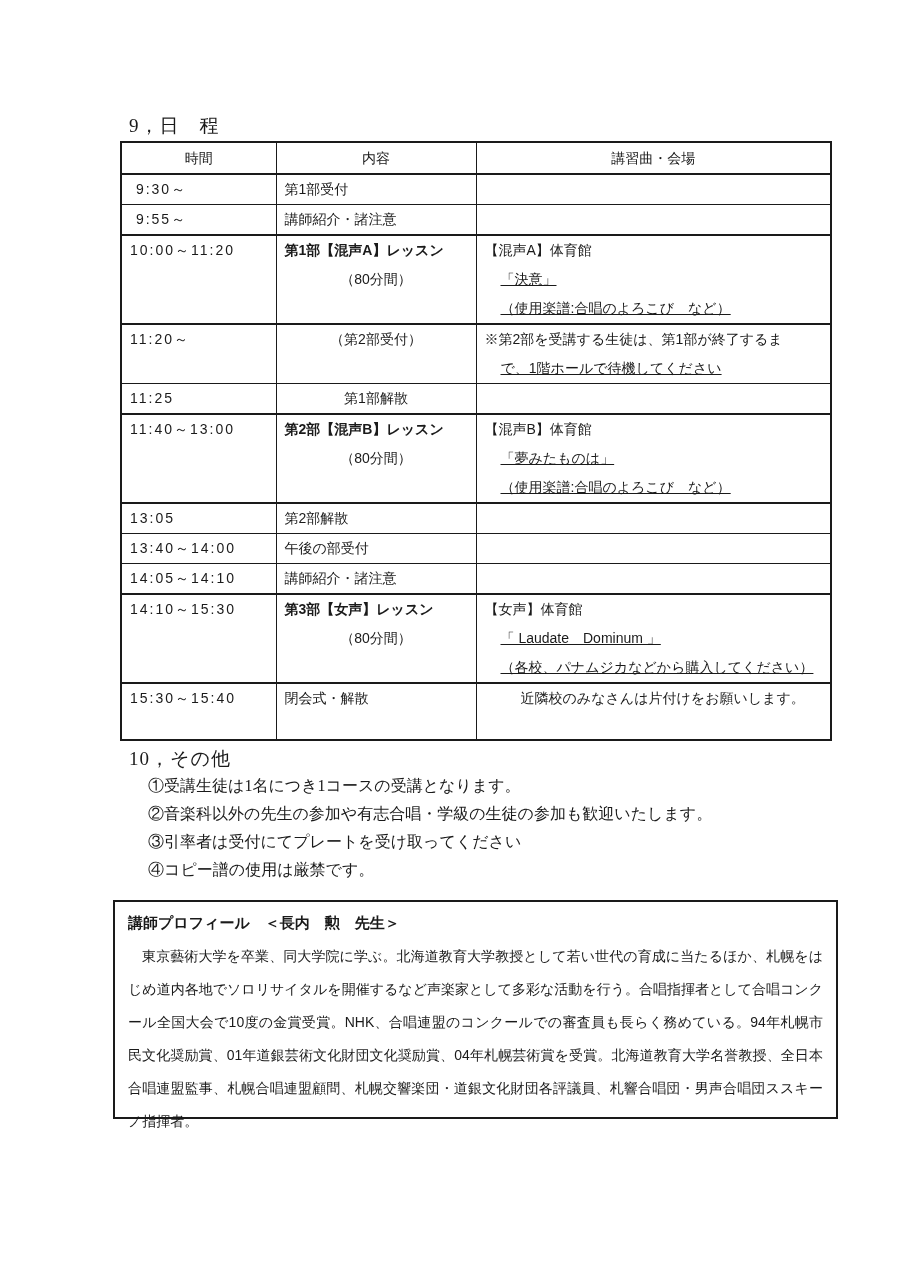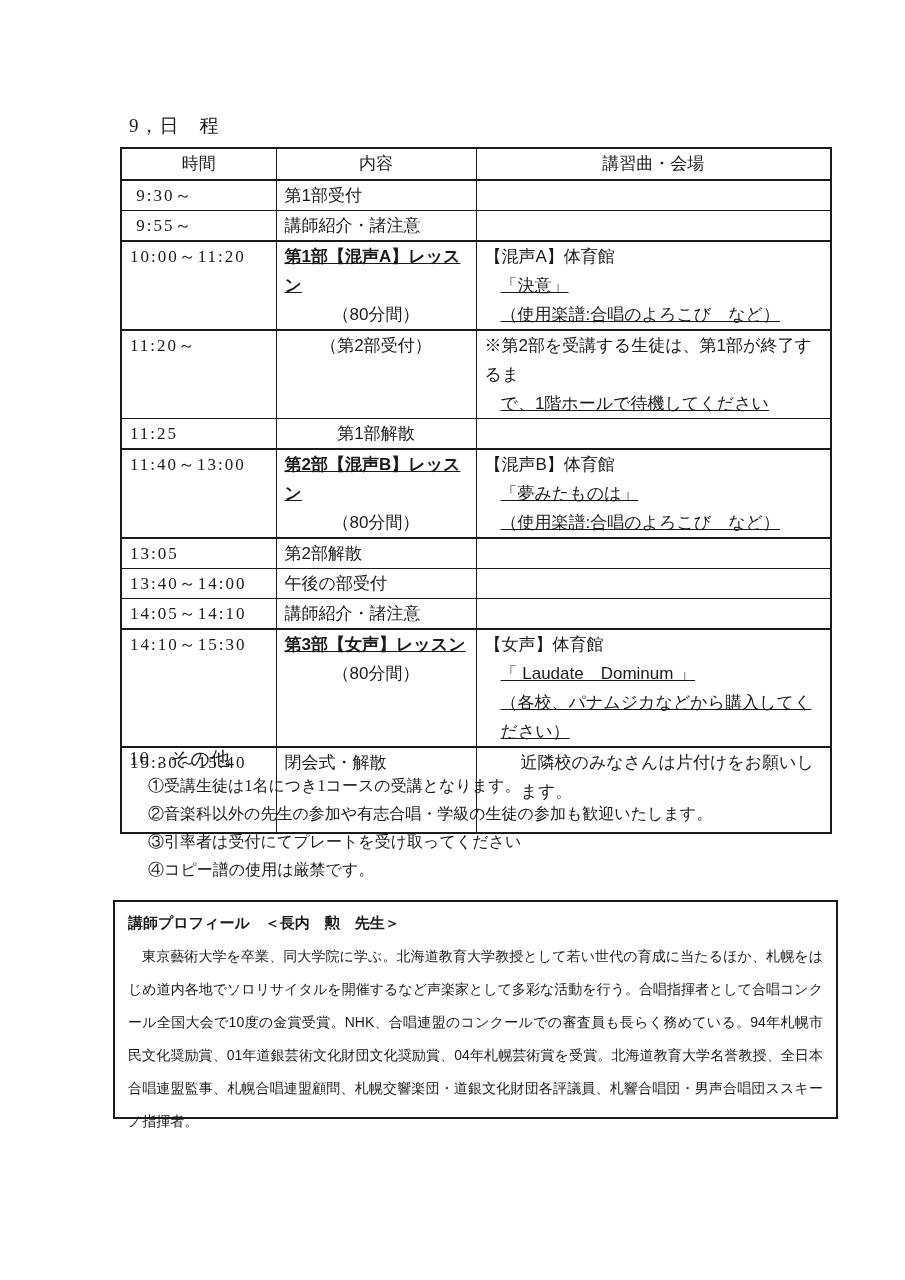--- a/index.html
+++ b/index.html
@@ -19,26 +19,26 @@
     letter-spacing: 1px;
     white-space: pre;
     font-family: "Liberation Serif", serif;
   }
   #sec9-title  { top: 113px; }
   #sec10-title { top: 746px; }
 
   
   table.schedule {
     position: absolute;
-    left: 120px; top: 147px;
+    left: 120px; top: 141px;
     width: 710px;
     border-collapse: collapse;
     table-layout: fixed;
     border: 2px solid #1a1a1a;
-    font-size: 17px;
+    font-size: 14px;
   }
   table.schedule col.c-time    { width: 155px; }
   table.schedule col.c-content { width: 200px; }
   table.schedule col.c-venue   { width: 355px; }
 
   table.schedule th {
     border: 1px solid #1a1a1a;
     border-bottom: 2px solid #1a1a1a;
     height: 30px;
     line-height: 30px;
@@ -48,24 +48,24 @@
   }
   table.schedule td {
     border: 1px solid #1a1a1a;
     vertical-align: top;
     padding: 0 8px;
     line-height: 29px;
   }
   table.schedule tr.sep td    { border-bottom-width: 2px; }
   table.schedule tr.spacer td { padding-bottom: 26px; margin-left: 32px; }
 
-  td.time  { white-space: pre; letter-spacing: 2px; font-family: Liberation Serif, serif; }
+  td.time  { white-space: pre; letter-spacing: 2px; }
   .line    { white-space: pre-wrap; }
   .line.center { text-align: center; }
-  .line.bold   { font-weight: bold; text-decoration: underline; }
+  .line.bold   { font-weight: bold; }
   .line.ind1   { padding-left: 16px; text-decoration: underline; }
   .line.ind2   { padding-left: 36px; }
 
   
   #notes-list {
     position: absolute;
     left: 148px; top: 772px;
     font-family: "Liberation Serif", serif;
     font-size: 16px;
   }

